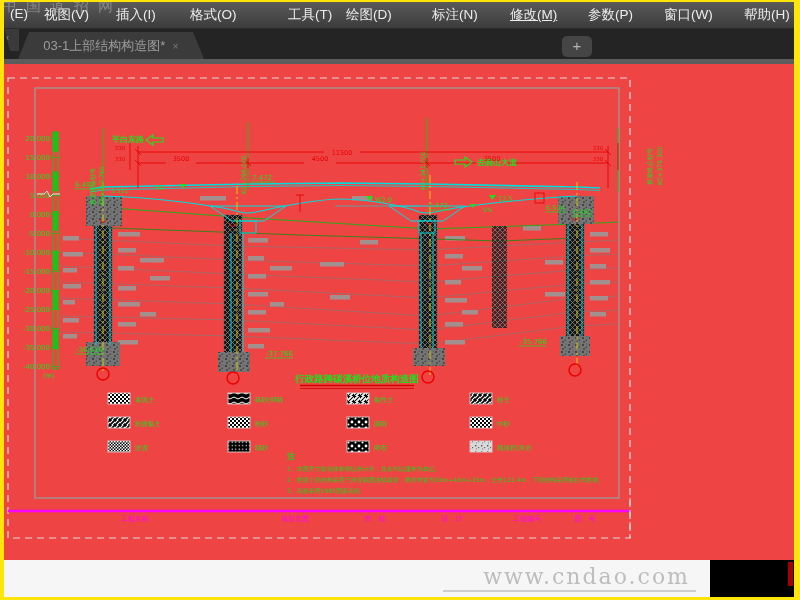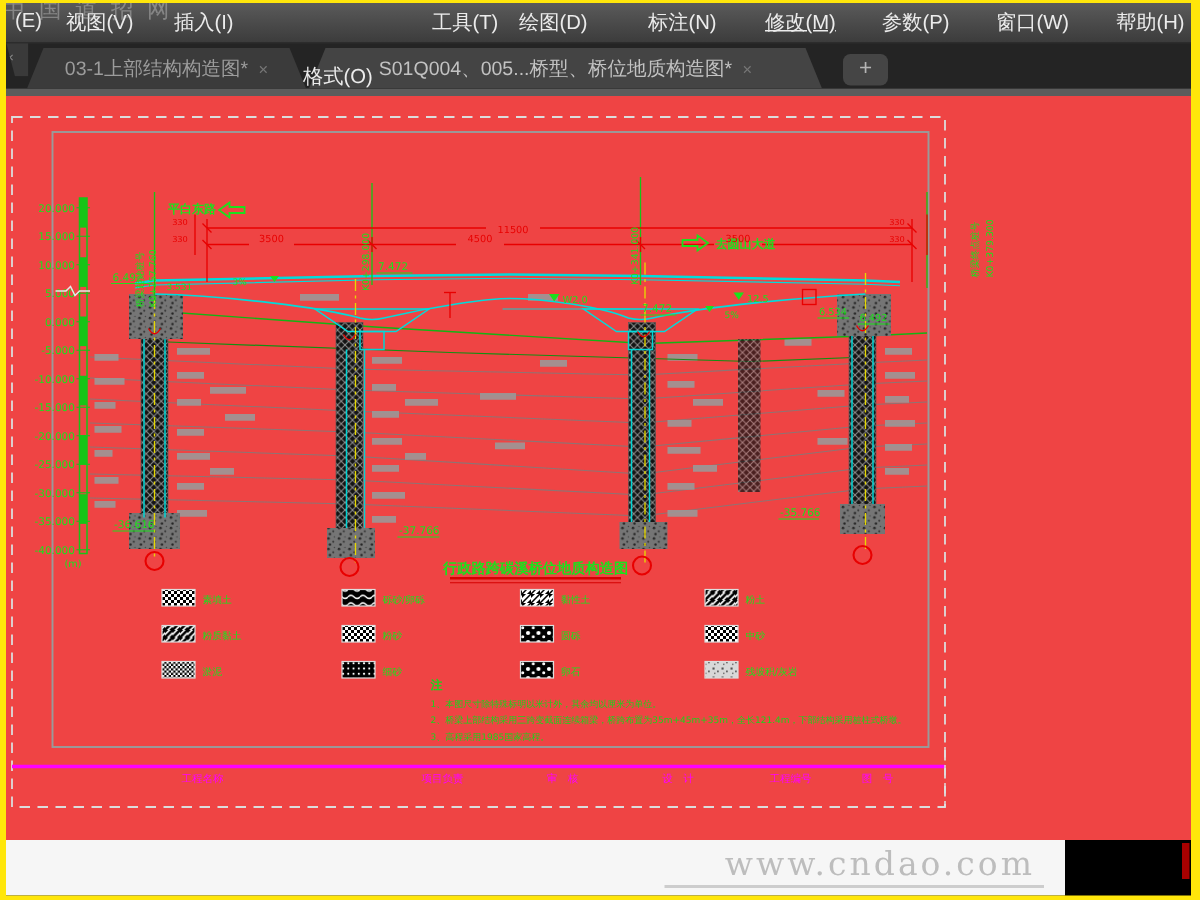--- a/index.html
+++ b/index.html
@@ -42,39 +42,36 @@
 <body>
 
 <div id="stage">
 
   <div id="wm-top">中国道招网</div>
 
   <div id="menubar">
       <span class="mi" style="left: 6px;">(E)</span>
       <span class="mi" style="left: 40px;">视图(V)</span>
       <span class="mi" style="left: 112px;">插入(I)</span>
-      <span class="mi" style="left: 198px; margin-top: 36px;">格式(O)</span>
+      <span class="mi" style="left: 186px;">格式(O)</span>
       <span class="mi" style="left: 284px;">工具(T)</span>
       <span class="mi" style="left: 342px; text-align: center;">绘图(D)</span>
       <span class="mi" style="left: 428px;">标注(N)</span>
       <span class="mi" style="left: 506px; text-decoration: underline;">修改(M)</span>
       <span class="mi" style="left: 584px;">参数(P)</span>
       <span class="mi" style="left: 660px;">窗口(W)</span>
       <span class="mi" style="left: 740px;">帮助(H)</span>
     </div>
 
   <div id="tabbar">
     <div id="tab-partial">
       <span>×</span>
     </div>
     <div id="tab1" class="tab">
       <span>03-1上部结构构造图*</span><span class="x">×</span>
-    </div>
-    <div id="tab2" class="tab">
-      <span>S01Q004、005...桥型、桥位地质构造图*</span><span class="x">×</span>
     </div>
     <div id="tab-new">+</div>
   </div>
   <div id="tabstrip"></div>
 
   <div id="canvas">
   <svg width="790" height="496" viewBox="4 64 790 496">
     <defs>
       <pattern id="pb" width="5" height="5" patternUnits="userSpaceOnUse">
         <rect width="5" height="5" fill="#141414"></rect>

